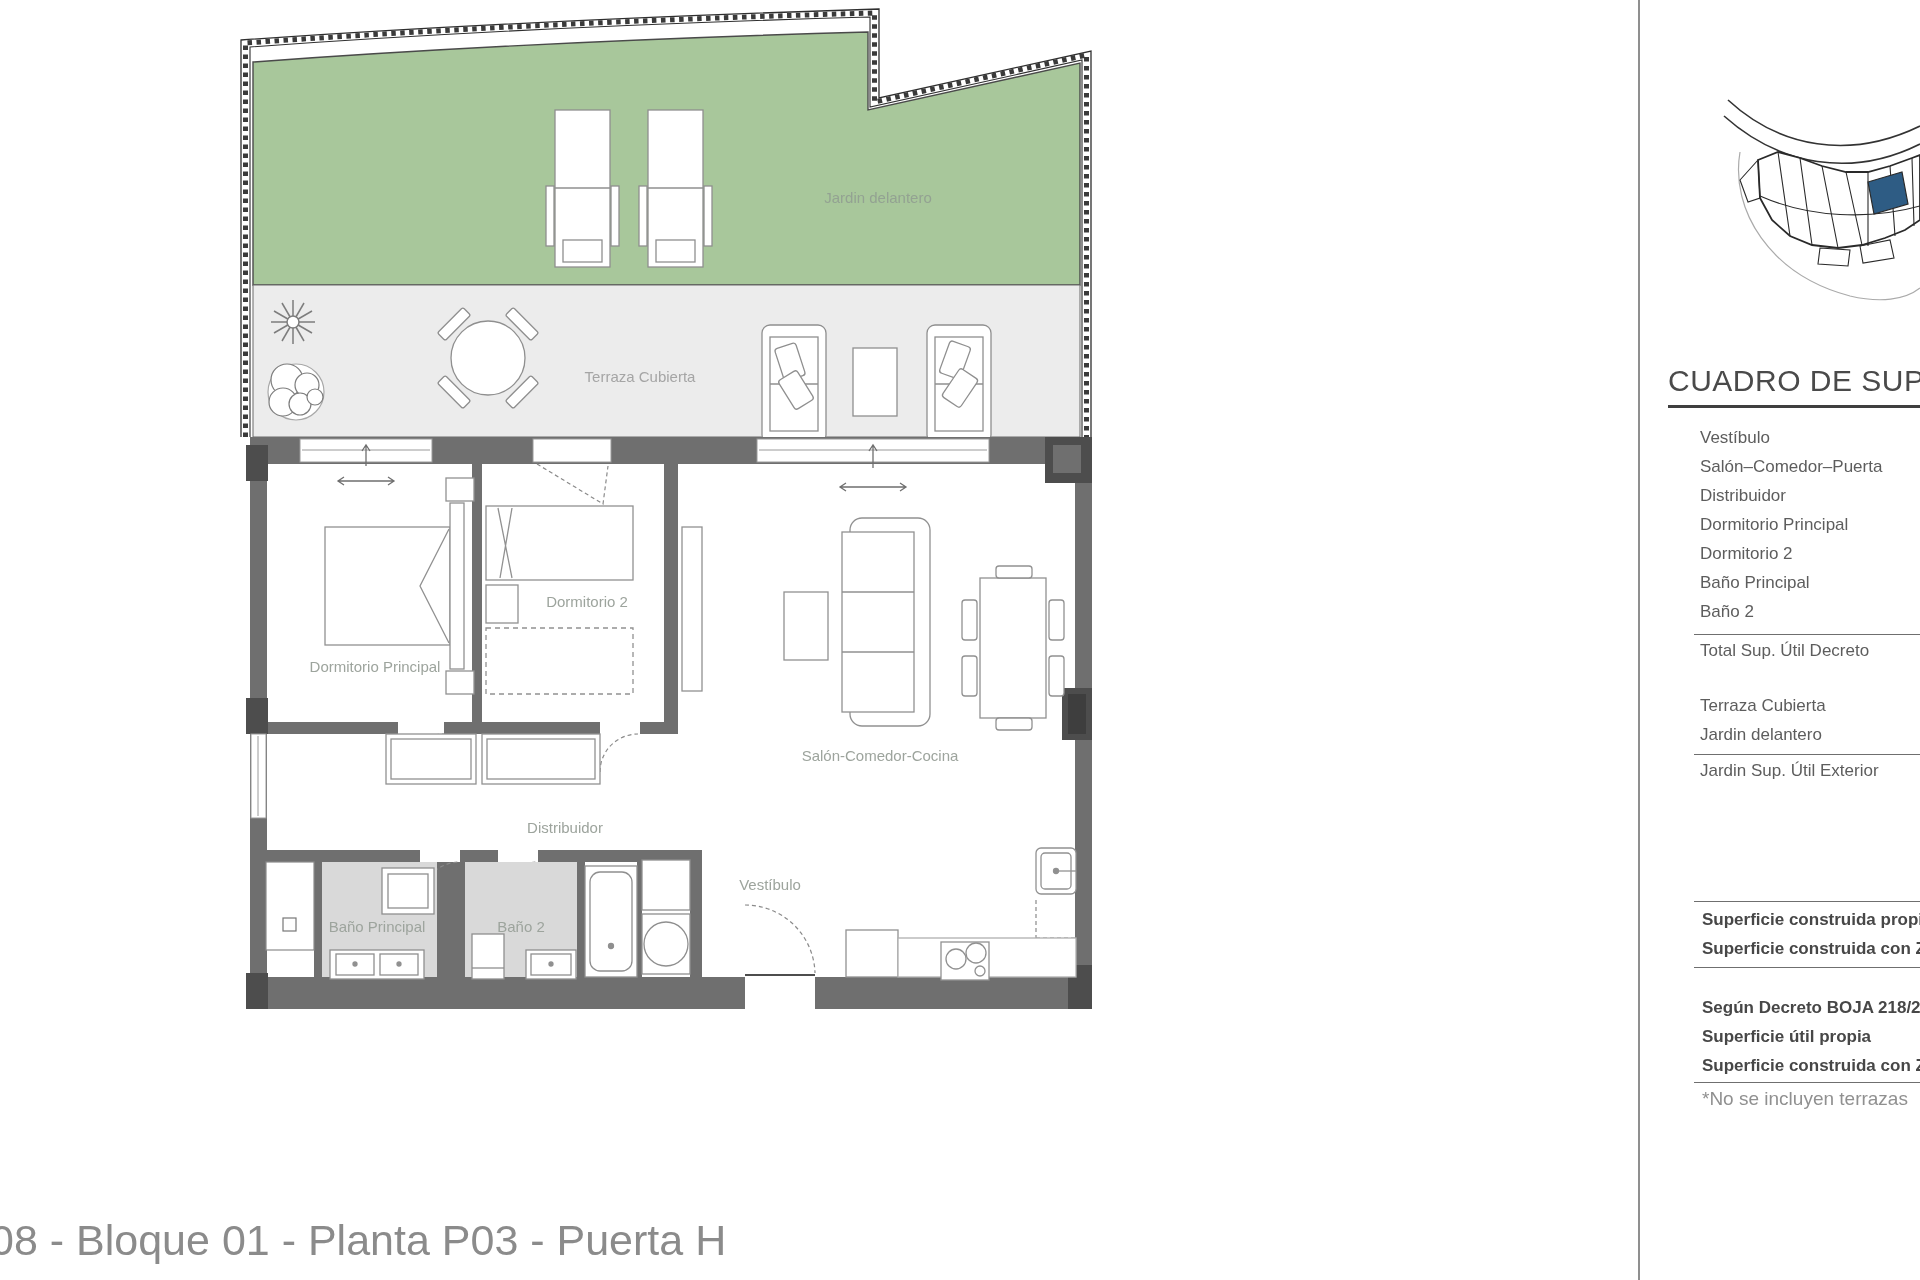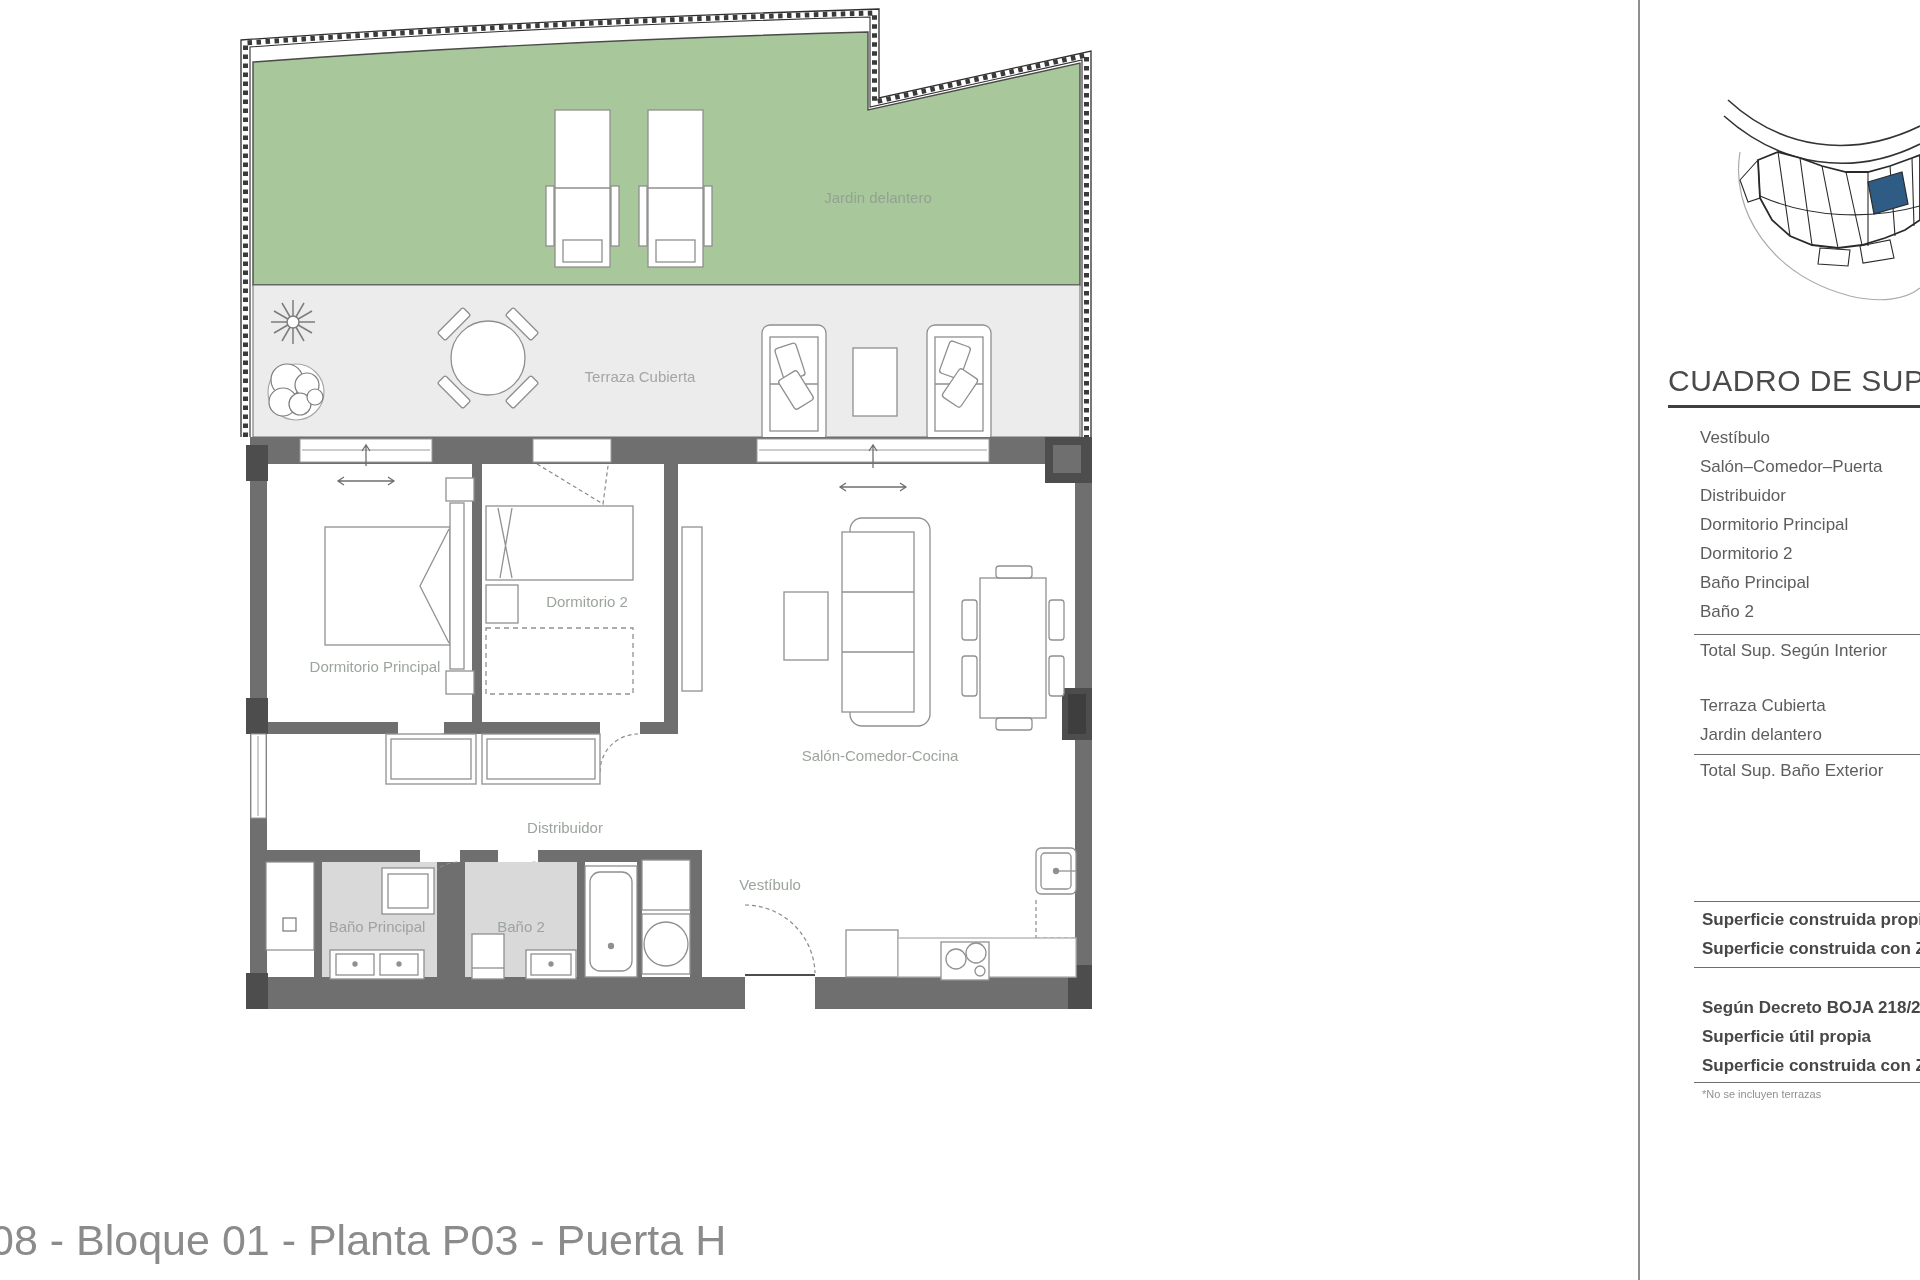--- a/index.html
+++ b/index.html
@@ -15,21 +15,21 @@
   .v-divider{position:absolute;left:1638px;top:0;width:2px;height:1280px;background:#8f8f8f}
 
   .panel-heading{
     position:absolute;left:1668px;top:366px;width:310px;
     font-size:30px;color:#4a4a4a;letter-spacing:.5px;line-height:1;
     white-space:nowrap;padding-bottom:9px;border-bottom:3px solid #3f3f3f;
   }
   .panel-row{position:absolute;left:1700px;font-size:17px;color:#5d5d5d;white-space:nowrap}
   .panel-row.bold{left:1702px;font-weight:bold;color:#474747}
   .panel-line{position:absolute;left:1694px;width:282px;height:0;border-top:1.5px solid #6f6f6f}
-  .panel-note{position:absolute;left:1702px;font-size:11px;color:#909090;white-space:nowrap}
+  .panel-note{position:absolute;left:1702px;font-size:19px;color:#909090;white-space:nowrap}
 
   .bottom-title{
     position:absolute;left:-10px;top:1216px;font-size:43px;color:#8b8b8b;
     white-space:nowrap;letter-spacing:0;
   }
   .site-plan{position:absolute;left:1700px;top:60px;width:220px;height:260px}
 </style>
 </head>
 <body>
 
@@ -267,26 +267,26 @@
 <div class="panel-heading">CUADRO DE SUPERF</div>
 
 <div class="panel-row" style="top:428px">Vestíbulo</div>
 <div class="panel-row" style="top:457px">Salón–Comedor–Puerta</div>
 <div class="panel-row" style="top:486px">Distribuidor</div>
 <div class="panel-row" style="top:515px">Dormitorio Principal</div>
 <div class="panel-row" style="top:544px">Dormitorio 2</div>
 <div class="panel-row" style="top:573px">Baño Principal</div>
 <div class="panel-row" style="top:602px">Baño 2</div>
 <div class="panel-line" style="top:634px"></div>
-<div class="panel-row" style="top:641px">Total Sup. Según Interior</div>
+<div class="panel-row" style="top:641px">Total Sup. Útil Decreto</div>
 
 <div class="panel-row" style="top:696px">Terraza Cubierta</div>
 <div class="panel-row" style="top:725px">Jardin delantero</div>
 <div class="panel-line" style="top:754px"></div>
-<div class="panel-row" style="top:761px">Total Sup. Baño Exterior</div>
+<div class="panel-row" style="top:761px">Jardin Sup. Útil Exterior</div>
 
 <div class="panel-line" style="top:901px"></div>
 <div class="panel-row bold" style="top:910px">Superficie construida propia</div>
 <div class="panel-row bold" style="top:939px">Superficie construida con ZZ</div>
 <div class="panel-line" style="top:967px"></div>
 
 <div class="panel-row bold" style="top:998px">Según Decreto BOJA 218/200</div>
 <div class="panel-row bold" style="top:1027px">Superficie útil propia</div>
 <div class="panel-row bold" style="top:1056px">Superficie construida con ZZ</div>
 <div class="panel-line" style="top:1082px"></div>

